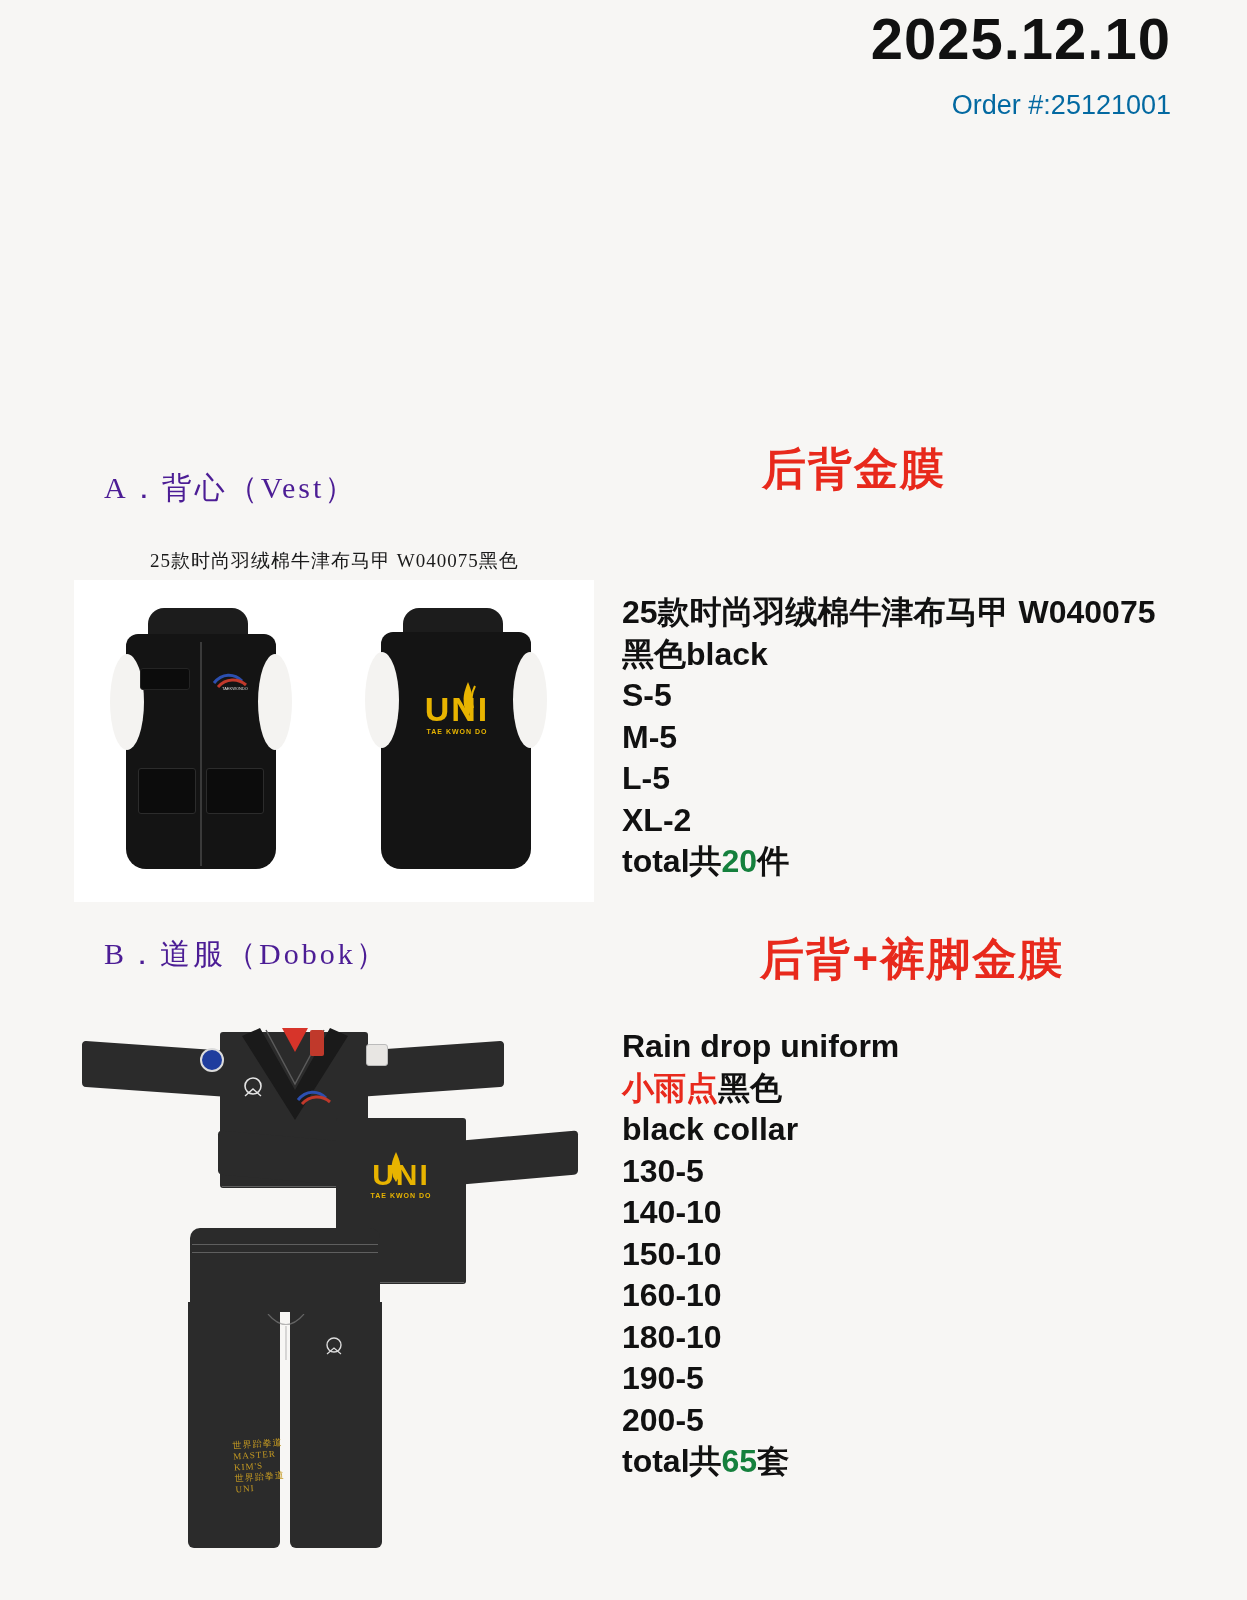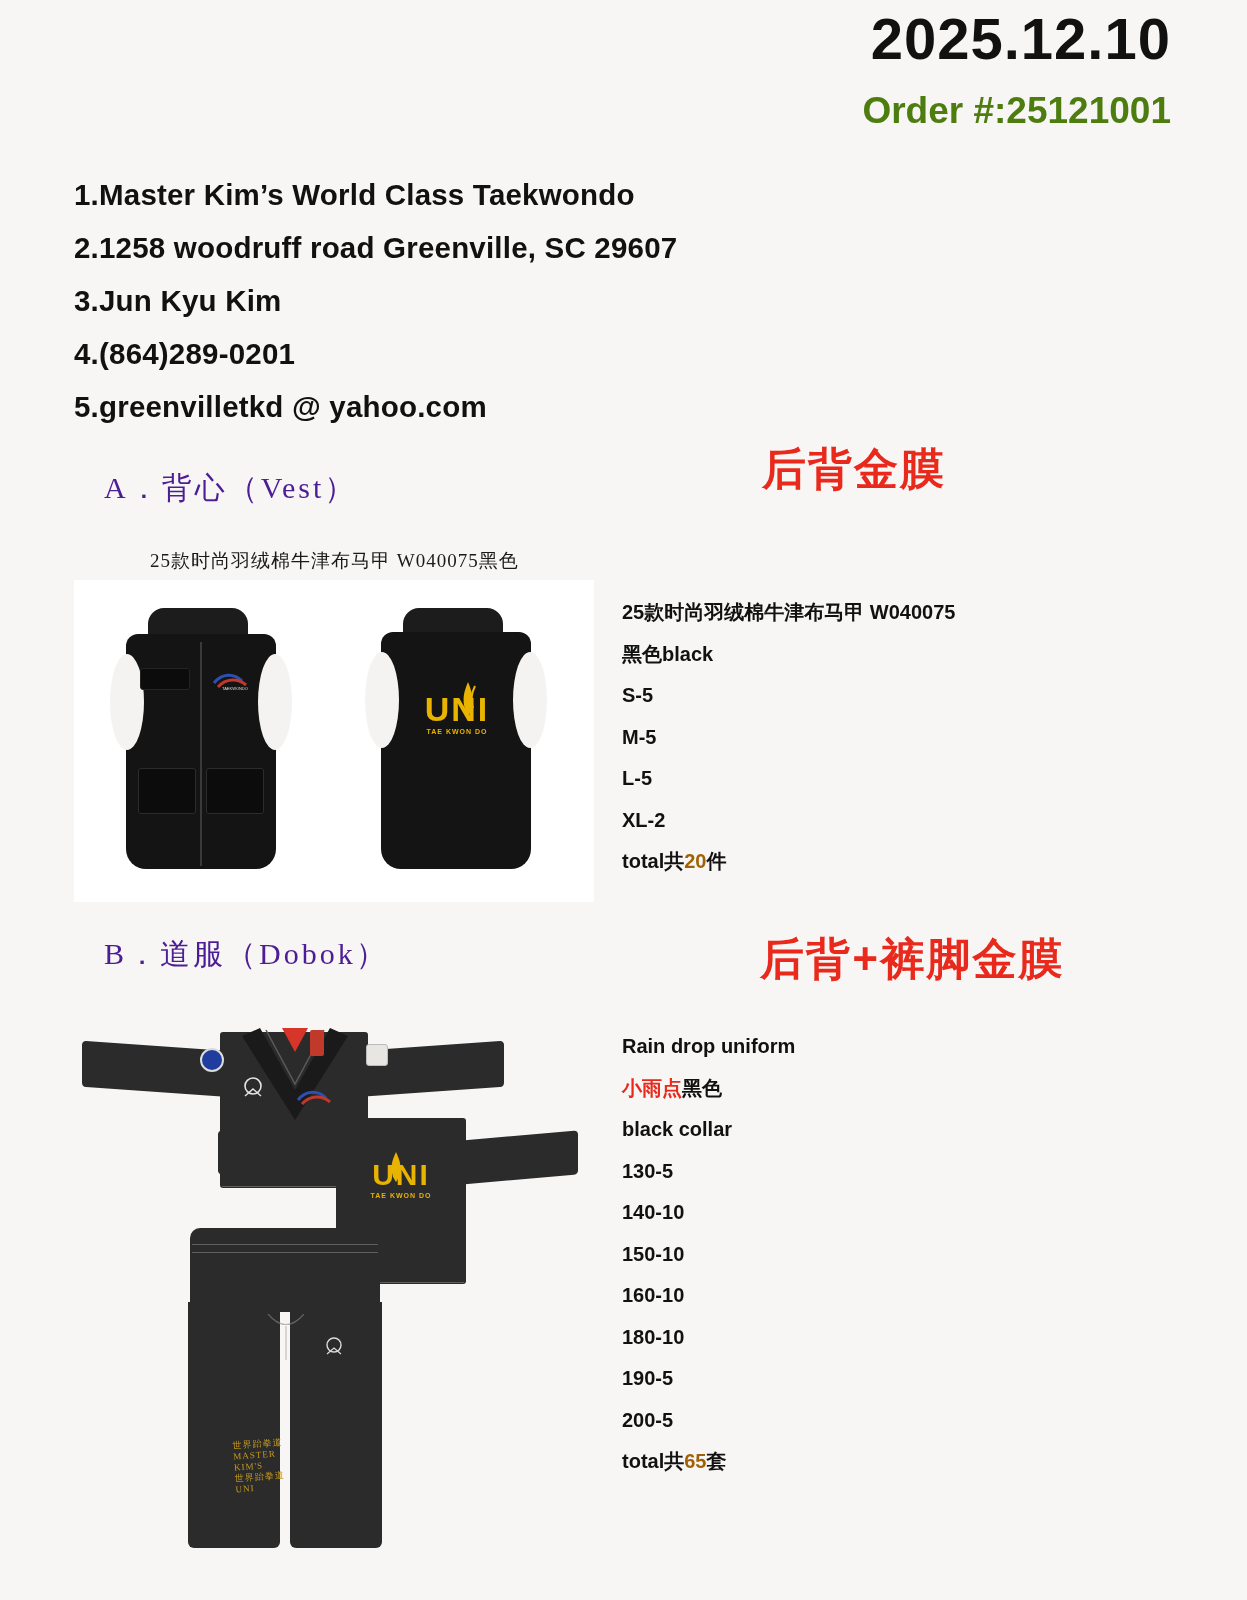--- a/index.html
+++ b/index.html
@@ -24,23 +24,23 @@
     font-size: 58px;
     font-weight: 700;
     letter-spacing: 1px;
     color: #111;
     line-height: 1;
   }
   .order-no {
     position: absolute;
     right: 76px;
     top: 92px;
-    font-size: 37px;
-    font-weight: 700;
-    color: #4d7c0f;
+    font-size: 27px;
+    font-weight: 400;
+    color: #0369a1;
     line-height: 1;
   }
 
   
   .contact {
     position: absolute;
     left: 74px;
     top: 168px;
     font-size: 29.5px;
     font-weight: 700;
@@ -77,29 +77,29 @@
     top: 548px;
     font-family: "Liberation Serif", serif;
     font-size: 19px;
     letter-spacing: 1px;
     color: #1a1a1a;
   }
 
   
   .spec {
     position: absolute;
-    font-size: 20px;
+    font-size: 32px;
     font-weight: 700;
     line-height: 41.5px;
     color: #111;
   }
   .spec.vest { left: 622px; top: 592px; }
   .spec.dobok { left: 622px; top: 1026px; }
   .spec div { white-space: nowrap; }
-  .hl { color: #a16207; }
+  .hl { color: #15803d; }
   .red-cn { color: #e8291c; }
 
   
   .img-panel {
     position: absolute;
     background: #ffffff;
   }
   .panel-vest { left: 74px; top: 580px; width: 520px; height: 322px; }
   .panel-dobok { left: 60px; top: 1000px; width: 545px; height: 560px; background: transparent; }
 
@@ -170,27 +170,20 @@
   }
 </style>
 </head>
 <body>
 
 <div class="page">
 
   <div class="doc-date">2025.12.10</div>
   <div class="order-no">Order #:25121001</div>
 
-  <div class="contact">
-    <div>1.Master Kim’s World Class Taekwondo</div>
-    <div>2.1258 woodruff road Greenville, SC 29607</div>
-    <div>3.Jun Kyu Kim</div>
-    <div>4.(864)289-0201</div>
-    <div>5.greenvilletkd @ yahoo.com</div>
-  </div>
 
   <div class="sec-label a">A．背心（Vest）</div>
   <div class="red-note one">后背金膜</div>
   <div class="cn-caption">25款时尚羽绒棉牛津布马甲 W040075黑色</div>
 
   <div class="img-panel panel-vest">
 
     <div class="garment" style="left:30px; top:28px; width:195px; height:268px;">
       <div class="vest-collar" style="left:44px; top:0px; width:100px; height:36px;"></div>
       <div class="vest-body" style="left:22px; top:26px; width:150px; height:235px;"></div>

